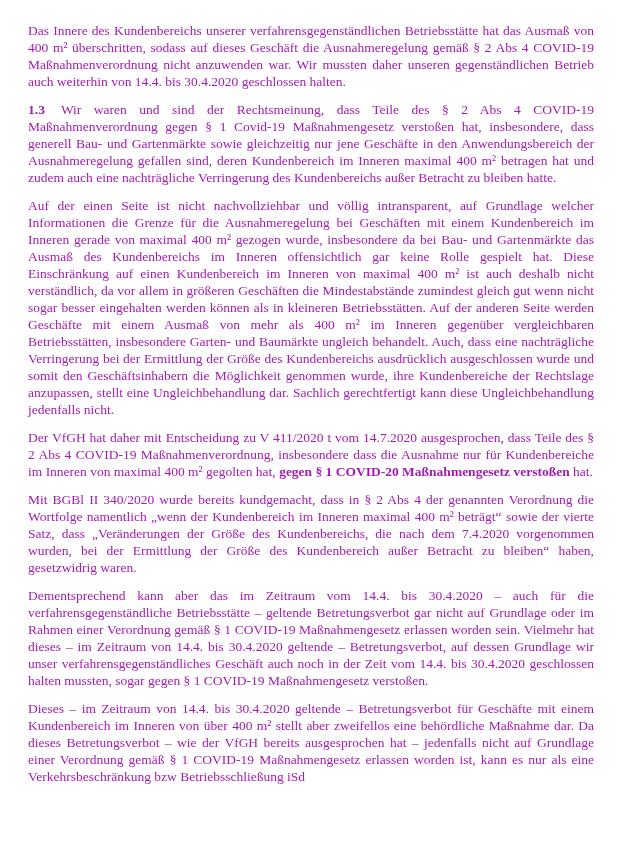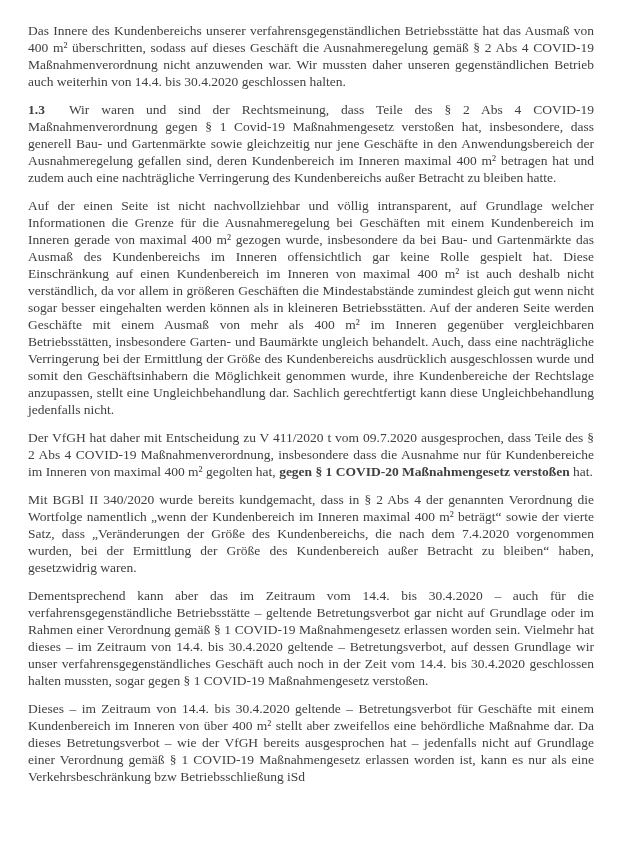--- a/index.html
+++ b/index.html
@@ -11,49 +11,49 @@
     position: relative;
     width: 624px;
     height: 855px;
     background: #ffffff;
     overflow: hidden;
     box-sizing: border-box;
     padding: 22px 30px 0 28px;
     font-family: "Liberation Serif", "DejaVu Serif", serif;
     font-size: 13.5px;
     line-height: 17px;
-    color: #404040;
+    color: #a21caf;
     text-align: justify;
     -webkit-font-smoothing: antialiased;
   }
   .page p {
     margin: 0 0 11px 0;
     padding: 0;
   }
   .para-num {
     font-weight: bold;
     display: inline-block;
-    margin-right: 24px;
+    margin-right: 16px;
   }
   .bold-run {
     font-weight: bold;
   }
 </style>
 </head>
 <body>
 
 <div class="page">
 
   <p><span>Das Innere des Kundenbereichs unserer verfahrensgegenständlichen Betriebsstätte hat das Ausmaß von 400 m² überschritten, sodass auf dieses Geschäft die Ausnahmeregelung gemäß § 2 Abs 4 COVID-19 Maßnahmenverordnung nicht anzuwenden war. Wir mussten daher unseren gegenständlichen Betrieb auch weiterhin von 14.4. bis 30.4.2020 geschlossen halten.</span></p>
 
   <p><span class="para-num">1.3</span><span>Wir waren und sind der Rechtsmeinung, dass Teile des § 2 Abs 4 COVID-19 Maßnahmenverordnung gegen § 1 Covid-19 Maßnahmengesetz verstoßen hat, insbesondere, dass generell Bau- und Gartenmärkte sowie gleichzeitig nur jene Geschäfte in den Anwendungsbereich der Ausnahmeregelung gefallen sind, deren Kundenbereich im Inneren maximal 400 m² betragen hat und zudem auch eine nachträgliche Verringerung des Kundenbereichs außer Betracht zu bleiben hatte.</span></p>
 
   <p><span>Auf der einen Seite ist nicht nachvollziehbar und völlig intransparent, auf Grundlage welcher Informationen die Grenze für die Ausnahmeregelung bei Geschäften mit einem Kundenbereich im Inneren gerade von maximal 400 m² gezogen wurde, insbesondere da bei Bau- und Gartenmärkte das Ausmaß des Kundenbereichs im Inneren offensichtlich gar keine Rolle gespielt hat. Diese Einschränkung auf einen Kundenbereich im Inneren von maximal 400 m² ist auch deshalb nicht verständlich, da vor allem in größeren Geschäften die Mindestabstände zumindest gleich gut wenn nicht sogar besser eingehalten werden können als in kleineren Betriebsstätten. Auf der anderen Seite werden Geschäfte mit einem Ausmaß von mehr als 400 m² im Inneren gegenüber vergleichbaren Betriebsstätten, insbesondere Garten- und Baumärkte ungleich behandelt. Auch, dass eine nachträgliche Verringerung bei der Ermittlung der Größe des Kundenbereichs ausdrücklich ausgeschlossen wurde und somit den Geschäftsinhabern die Möglichkeit genommen wurde, ihre Kundenbereiche der Rechtslage anzupassen, stellt eine Ungleichbehandlung dar. Sachlich gerechtfertigt kann diese Ungleichbehandlung jedenfalls nicht.</span></p>
 
-  <p><span>Der VfGH hat daher mit Entscheidung zu V 411/2020 t vom 09.7.2020 ausgesprochen, dass Teile des § 2 Abs 4 COVID-19 Maßnahmenverordnung, insbesondere dass die Ausnahme nur für Kundenbereiche im Inneren von maximal 400 m² gegolten hat, </span><span class="bold-run">gegen § 1 COVID-20 Maßnahmengesetz verstoßen</span><span> hat.</span></p>
+  <p><span>Der VfGH hat daher mit Entscheidung zu V 411/2020 t vom 14.7.2020 ausgesprochen, dass Teile des § 2 Abs 4 COVID-19 Maßnahmenverordnung, insbesondere dass die Ausnahme nur für Kundenbereiche im Inneren von maximal 400 m² gegolten hat, </span><span class="bold-run">gegen § 1 COVID-20 Maßnahmengesetz verstoßen</span><span> hat.</span></p>
 
   <p><span>Mit BGBl II 340/2020 wurde bereits kundgemacht, dass in § 2 Abs 4 der genannten Verordnung die Wortfolge namentlich „wenn der Kundenbereich im Inneren maximal 400 m² beträgt“ sowie der vierte Satz, dass „Veränderungen der Größe des Kundenbereichs, die nach dem 7.4.2020 vorgenommen wurden, bei der Ermittlung der Größe des Kundenbereich außer Betracht zu bleiben“ haben, gesetzwidrig waren.</span></p>
 
   <p><span>Dementsprechend kann aber das im Zeitraum vom 14.4. bis 30.4.2020 – auch für die verfahrensgegenständliche Betriebsstätte – geltende Betretungsverbot gar nicht auf Grundlage oder im Rahmen einer Verordnung gemäß § 1 COVID-19 Maßnahmengesetz erlassen worden sein. Vielmehr hat dieses – im Zeitraum von 14.4. bis 30.4.2020 geltende – Betretungsverbot, auf dessen Grundlage wir unser verfahrensgegenständliches Geschäft auch noch in der Zeit vom 14.4. bis 30.4.2020 geschlossen halten mussten, sogar gegen § 1 COVID-19 Maßnahmengesetz verstoßen.</span></p>
 
   <p><span>Dieses – im Zeitraum von 14.4. bis 30.4.2020 geltende – Betretungsverbot für Geschäfte mit einem Kundenbereich im Inneren von über 400 m² stellt aber zweifellos eine behördliche Maßnahme dar. Da dieses Betretungsverbot – wie der VfGH bereits ausgesprochen hat – jedenfalls nicht auf Grundlage einer Verordnung gemäß § 1 COVID-19 Maßnahmengesetz erlassen worden ist, kann es nur als eine Verkehrsbeschränkung bzw Betriebsschließung iSd</span></p>
 
 </div>
 
 </body></html>

